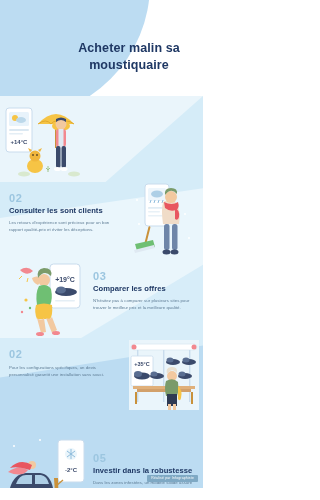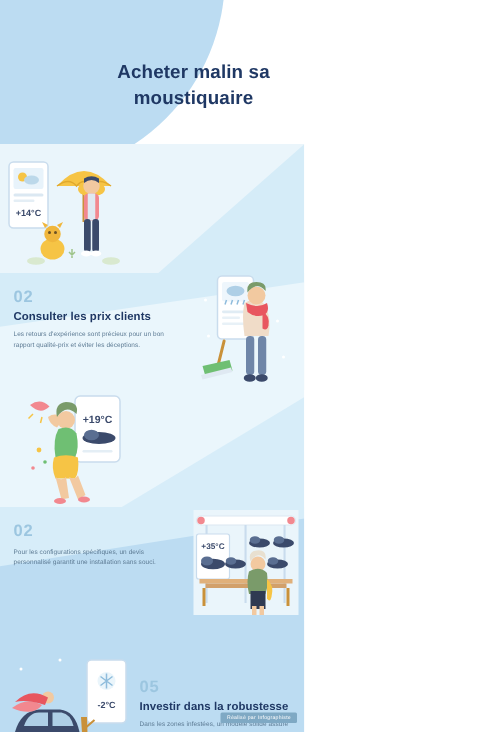--- a/index.html
+++ b/index.html
@@ -168,21 +168,21 @@
         <path d="M8 64 l18 -4 l2 7 l-18 4 z" fill="#6fbf73"></path>
         <path d="M7 70 l20 -5 l1 3 l-20 5 z" fill="#dfe9f2"></path>
         <circle cx="10" cy="20" r="1" fill="#ffffff"></circle>
         <circle cx="58" cy="34" r="1" fill="#ffffff"></circle>
         <circle cx="62" cy="58" r="1" fill="#ffffff"></circle>
         <circle cx="12" cy="44" r="1" fill="#ffffff"></circle>
       </svg>
     </div>
     <div class="txtcol txt-left" style="top:10px;">
       <div class="num">02</div>
-      <div class="head">Consulter les prix clients</div>
+      <div class="head">Consulter les sont clients</div>
       <div class="desc">Les retours d'expérience sont précieux pour un bon rapport qualité-prix et éviter les déceptions.</div>
     </div>
   </div>
 
   <div class="step s3">
     <div class="art a3">
       <svg viewBox="0 0 80 84">
         <rect x="40" y="8" width="30" height="44" rx="3.5" fill="#ffffff" stroke="#c9dced" stroke-width="1"></rect>
         <text x="55" y="26" font-family="Liberation Sans, sans-serif" font-size="7" font-weight="bold" fill="#3b4a6b" text-anchor="middle">+19°C</text>
         <ellipse cx="56" cy="36" rx="11" ry="4" fill="#3b4a6b"></ellipse>
@@ -196,20 +196,25 @@
         <path d="M29 30 q8 -3 12 3 q2 10 -1 16 l-13 0 q-2 -12 2 -19 z" fill="#6fbf73"></path>
         <path d="M26 49 q8 -3 16 0 q1 10 -2 14 l-13 0 q-3 -7 -1 -14 z" fill="#f6c445"></path>
         <path d="M27 62 q4 3 7 0 l2 14 l-5 1 z" fill="#f2c9a0"></path>
         <path d="M36 62 q4 2 6 -1 l5 13 l-5 3 z" fill="#f2c9a0"></path>
         <ellipse cx="30" cy="78" rx="4" ry="2" fill="#f2888f"></ellipse>
         <ellipse cx="46" cy="77" rx="4" ry="2" fill="#f2888f"></ellipse>
         <circle cx="16" cy="44" r="1.6" fill="#f6c445"></circle>
         <circle cx="20" cy="52" r="1.2" fill="#6fbf73"></circle>
         <circle cx="12" cy="56" r="1.2" fill="#f2888f"></circle>
       </svg>
+    </div>
+    <div class="txtcol txt-right" style="top:10px;">
+      <div class="num">03</div>
+      <div class="head">Comparer les offres</div>
+      <div class="desc">N'hésitez pas à comparer sur plusieurs sites pour trouver le meilleur prix et la meilleure qualité.</div>
     </div>
   </div>
 
   <div class="step s4">
     <div class="art a4">
       <svg viewBox="0 0 74 78">
         <rect x="2" y="4" width="70" height="70" fill="#eaf5fb"></rect>
         <rect x="4" y="8" width="66" height="6" rx="3" fill="#ffffff" stroke="#dbe8f2" stroke-width=".8"></rect>
         <circle cx="7" cy="11" r="2.5" fill="#f2888f"></circle>
         <circle cx="67" cy="11" r="2.5" fill="#f2888f"></circle>

